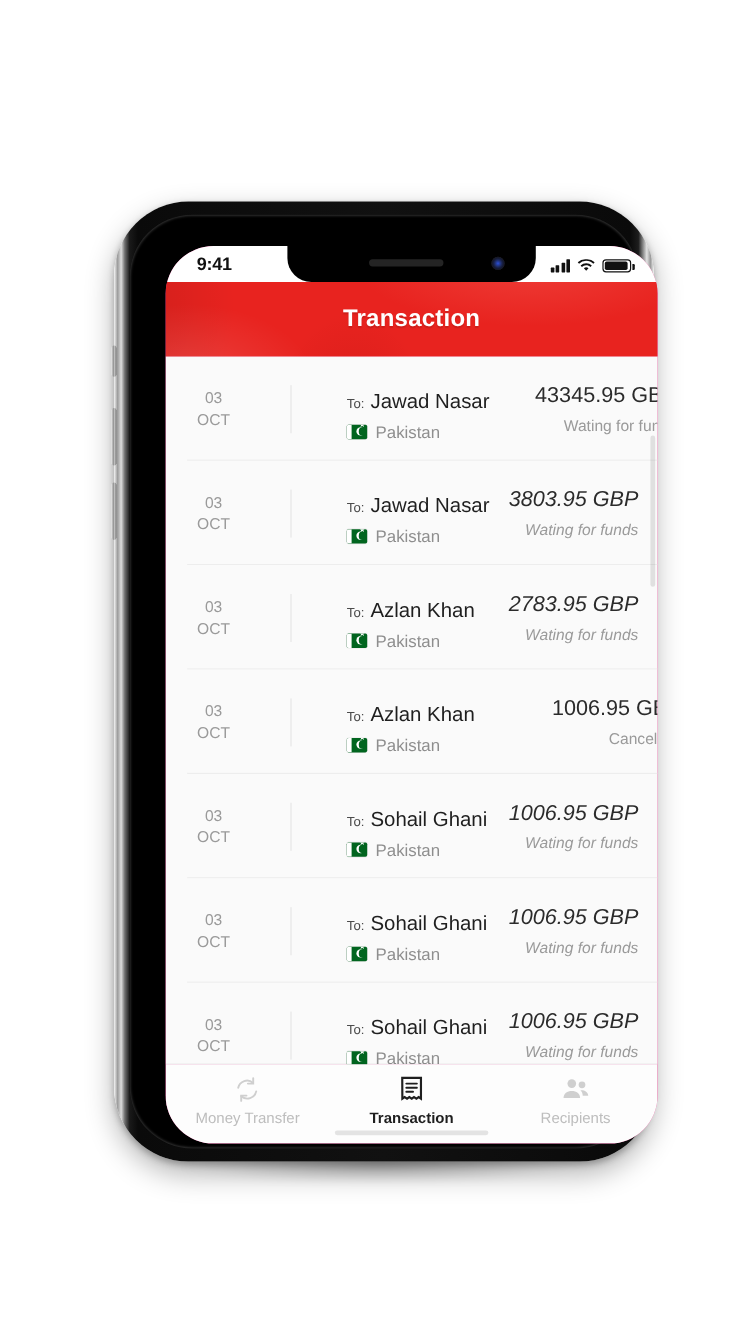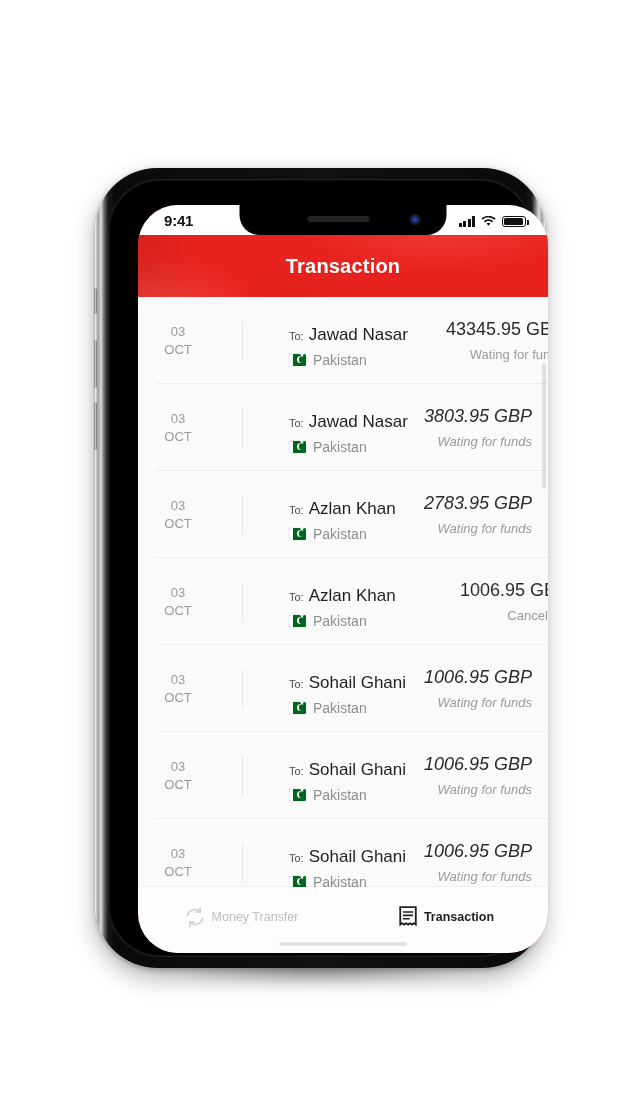--- a/index.html
+++ b/index.html
@@ -190,21 +190,21 @@
 
   
   .tabbar {
     position:absolute; left:0; right:0; bottom:0; height:66px;
     background:#fdfdfd;
     display:flex; align-items:center;
     box-shadow:0 -1px 0 rgba(0,0,0,0.04);
     z-index:12;
   }
   .tab {
-    flex:1 1 0; display:flex; flex-direction:row;
+    flex:1 1 0; display:flex; flex-direction:column;
     align-items:center; justify-content:center; gap:5px;
     height:100%; padding-bottom:6px;
   }
   .tab .ti { height:24px; display:flex; align-items:center; justify-content:center; }
   .tab .tl { font-size:12.5px; color:#bdbdbd; }
   .tab.active .tl { color:#1f1f1f; font-weight:bold; }
 
   
   .home-ind {
     position:absolute; left:50%; bottom:7px; transform:translateX(-50%);
@@ -461,20 +461,31 @@
           <div class="tab active">
             <div class="ti">
               <svg width="22" height="24" viewBox="0 0 22 24" fill="none" stroke="#1f1f1f" stroke-width="1.8" stroke-linecap="round">
                 <path d="M3.2 2.2h15.6v17.4l-1.9-1.3-1.9 1.3-2-1.3-1.9 1.3-2-1.3-1.9 1.3-2-1.3-1.9 1.3z"></path>
                 <path d="M6.6 7h8.8M6.6 10.4h8.8M6.6 13.8h5.6" stroke-width="1.6"></path>
               </svg>
             </div>
             <div class="tl">Transaction</div>
           </div>
 
+          <div class="tab">
+            <div class="ti">
+              <svg width="26" height="24" viewBox="0 0 26 24" fill="#cfcfcf">
+                <circle cx="9.5" cy="7" r="3.6"></circle>
+                <circle cx="18" cy="8" r="2.8"></circle>
+                <path d="M2.6 19c0-3.6 3.1-5.8 6.9-5.8s6.9 2.2 6.9 5.8z"></path>
+                <path d="M17.4 12.6c3 0 5.8 1.7 5.8 4.6h-4.6c0-1.8-.6-3.4-1.9-4.6z"></path>
+              </svg>
+            </div>
+            <div class="tl">Recipients</div>
+          </div>
 
         </div>
 
         <div class="home-ind"></div>
 
       </div>
     </div>
   </div>
 </div>
 

